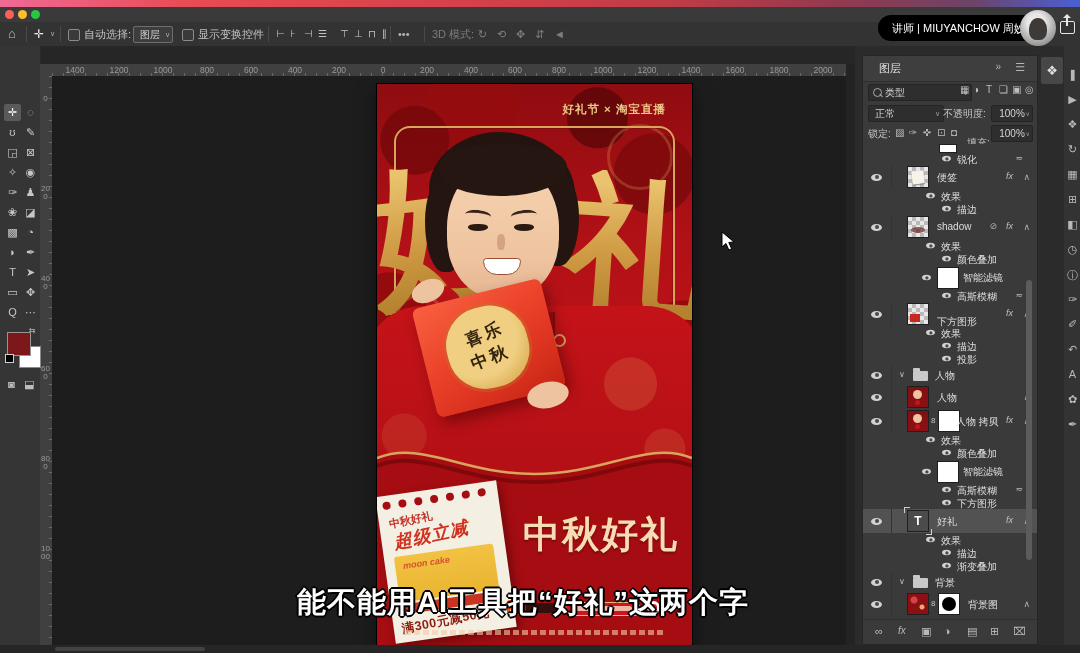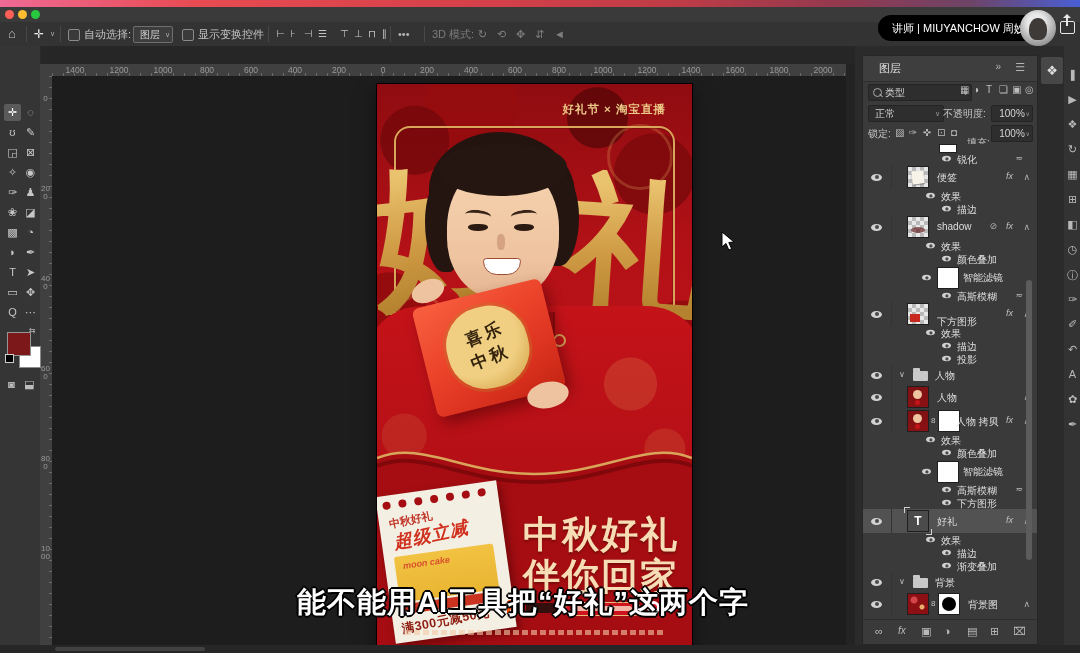--- a/index.html
+++ b/index.html
@@ -356,21 +356,20 @@
         <span class="hole" style="left:102px"></span>
         <div id="note-t1" class="abs">中秋好礼</div>
         <div id="note-t2" class="abs">超级立减</div>
         <div id="note-img" class="abs">
           <span class="mc">moon cake</span>
         </div>
         <div id="note-t3" class="abs">满300元减50元</div>
       </div>
 
       <div class="slogan" style="top:432px">中秋好礼</div>
-      <div class="slogan" style="top:474px">伴你回家</div>
 
       <div id="footer-row" class="abs">
         <span id="tb-sq" class="abs">淘</span>
         <span id="ft-dark" class="abs"></span>
         <span id="ft-pill" class="abs"></span>
         <span id="ft-circ" class="abs"></span>
       </div>
       <div id="disclaimer" class="abs"></div>
     </div>
 

